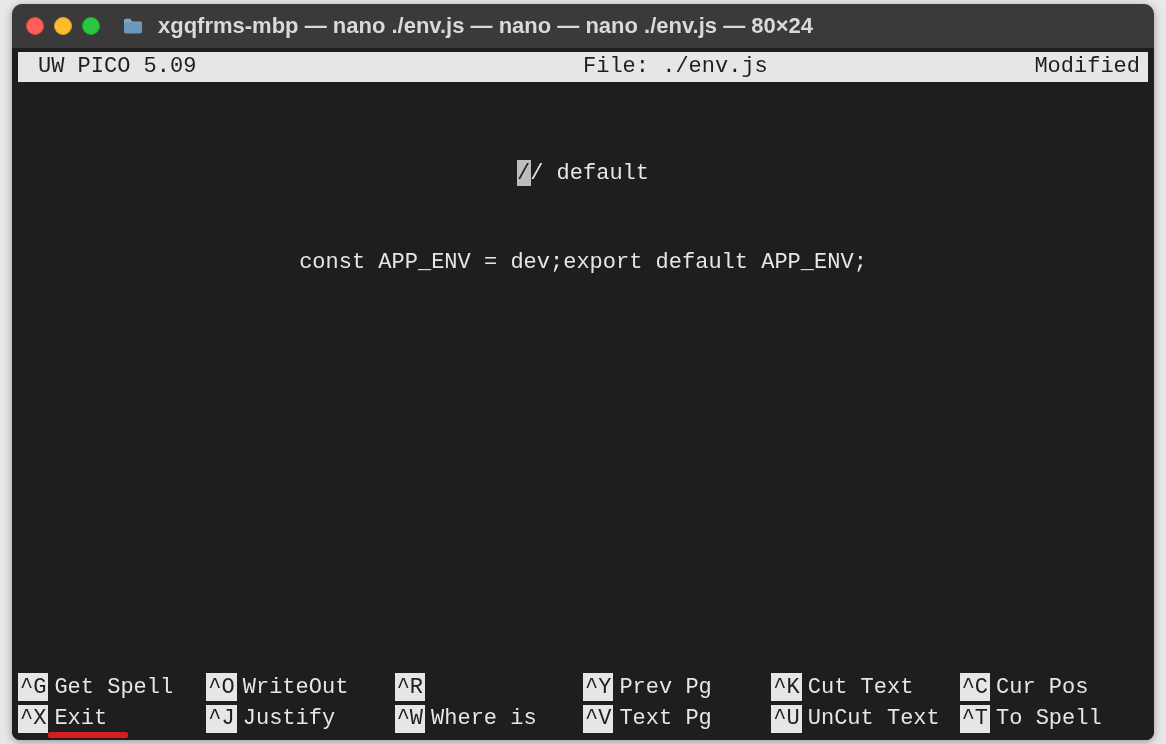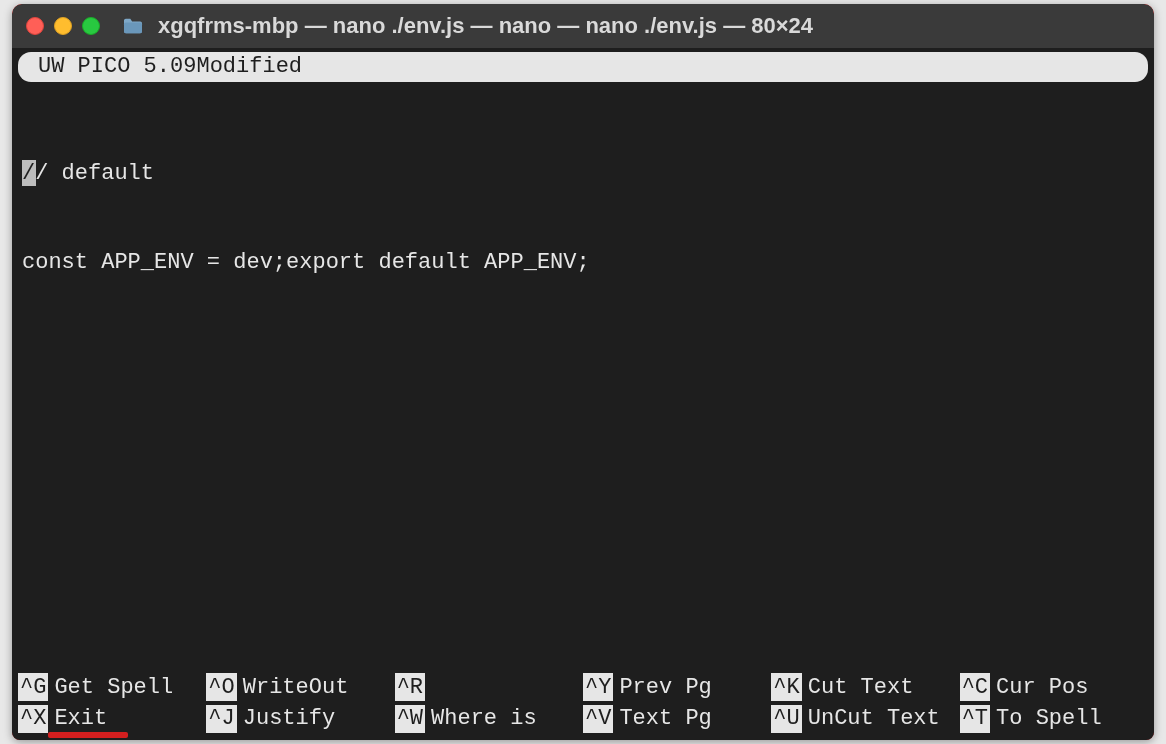--- a/index.html
+++ b/index.html
@@ -52,32 +52,31 @@
   }
   .statusbar {
     display: flex;
     background: #e6e6e6;
     color: #1e1e1e;
     font-weight: 400;
     height: 30px;
     align-items: flex-start;
     padding: 0 8px 0 20px;
     margin: 4px 2px 0 2px;
-    border-radius: 13px;
   }
   .status-left  { flex: 0 0 auto; }
   .status-center{ flex: 1 1 auto; text-align: center; padding-left: 120px;}
   .status-right { flex: 0 0 auto; }
 
   .editor {
     padding: 18px 6px 0 6px;
     white-space: pre;
     color: #e6e6e6;
   }
-  .editor .line { display: block; }
+  .editor .line { display: block; text-align: center; }
   .cursor-cell {
     display: inline-block;
     width: 0.62em; height: 1.2em;
     vertical-align: text-bottom;
     background: #bdbdbd;
     position: relative;
     margin-right: -0.62em;
   }
   .covered { position: relative; color: #1e1e1e; }
 
@@ -157,20 +156,21 @@
         <rect x="2" y="6" width="20" height="12" rx="2" fill="#6a97ba"></rect>
       </svg>
     </span>
     <div class="titletext">xgqfrms-mbp — nano ./env.js — nano — nano ./env.js — 80×24</div>
   </div>
 
   <div class="term">
 
     <div class="statusbar">
       <span class="status-left">UW PICO 5.09</span>
+      <span class="status-center">File: ./env.js</span>
       <span class="status-right">Modified</span>
     </div>
 
     <div class="editor">
       <span class="line"><span class="cursor-cell"></span><span class="covered">/</span><span>/ default</span></span>
       <span class="line">const APP_ENV = dev;export default APP_ENV;</span>
     </div>
 
 
     <div class="shortcuts">

